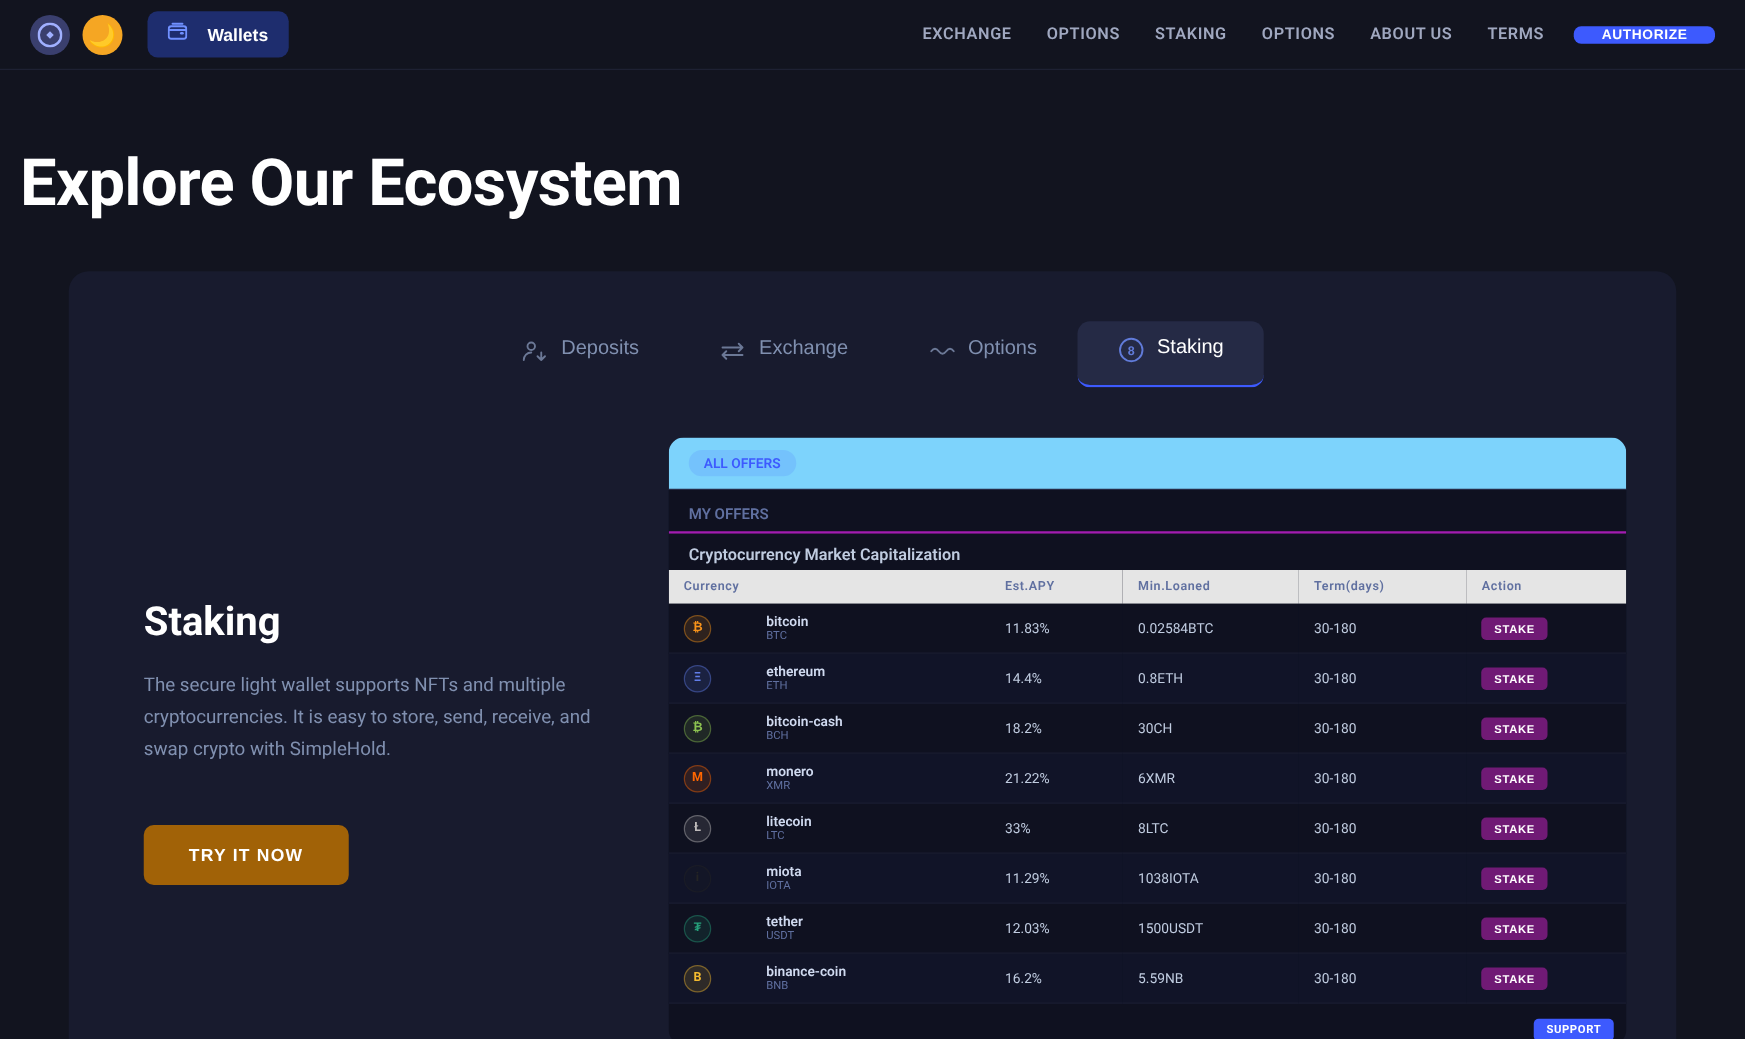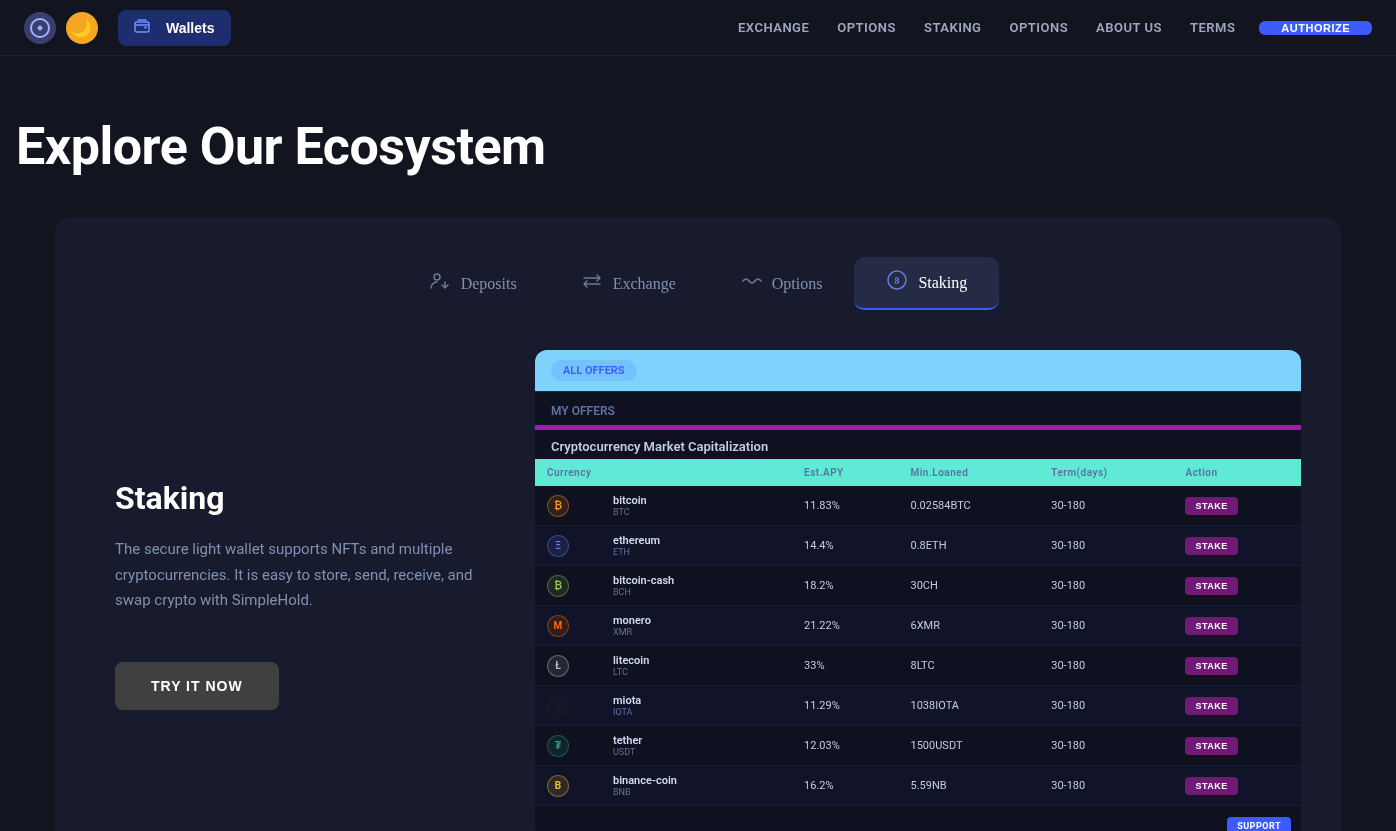--- a/index.html
+++ b/index.html
@@ -114,32 +114,30 @@
     
     .tabs {
       display: flex;
       align-items: center;
       gap: 0;
       justify-content: center;
       margin-bottom: 40px;
     }
     .tab {
       display: flex;
-      align-items: center;
       gap: 10px;
       padding: 12px 32px;
       border-radius: 10px;
       cursor: pointer;
       font-size: 16px;
       font-weight: 500;
       color: #8090b0;
       background: transparent;
       border: none;
       transition: all 0.2s;
-      font-family: Liberation Serif, serif;
     }
     .tab.active {
       background: #252a45;
       color: #ffffff;
       border-bottom: 2px solid #3d5afe;
     }
     .tab-icon {
       font-size: 18px;
       opacity: 0.8;
     }
@@ -160,21 +158,21 @@
       color: #ffffff;
       margin-bottom: 20px;
     }
     .content-text p {
       font-size: 15px;
       color: #8090b0;
       line-height: 1.7;
       margin-bottom: 48px;
     }
     .try-now-btn {
-      background: #404040;
+      background: #a16207;
       color: #fff;
       border: none;
       padding: 16px 36px;
       border-radius: 8px;
       font-size: 14px;
       font-weight: 700;
       letter-spacing: 1px;
       cursor: pointer;
     }
 
@@ -202,33 +200,33 @@
       font-size: 11px;
       font-weight: 600;
     }
     .tab-pill.active-pill {
       background: #3d5afe22;
       color: #3d5afe;
     }
     .table-title-row {
       padding: 8px 16px 6px;
       background: #0f1120;
-      border-bottom: 5px solid #a21caf;
+      border-bottom: 2px solid #a21caf;
     }
     .table-title-row span {
       font-size: 12px;
       color: #6070a0;
       font-weight: 600;
     }
     .crypto-table {
       width: 100%;
       border-collapse: collapse;
     }
     .crypto-table thead tr th {
-      background: #5eead4;
+      background: #e5e5e5;
       color: #6070a0;
       font-size: 10px;
       font-weight: 600;
       padding: 8px 12px;
       text-align: left;
       letter-spacing: 0.5px;
     }
     .crypto-table tbody tr {
       border-bottom: 1px solid #1a1d30;
     }

